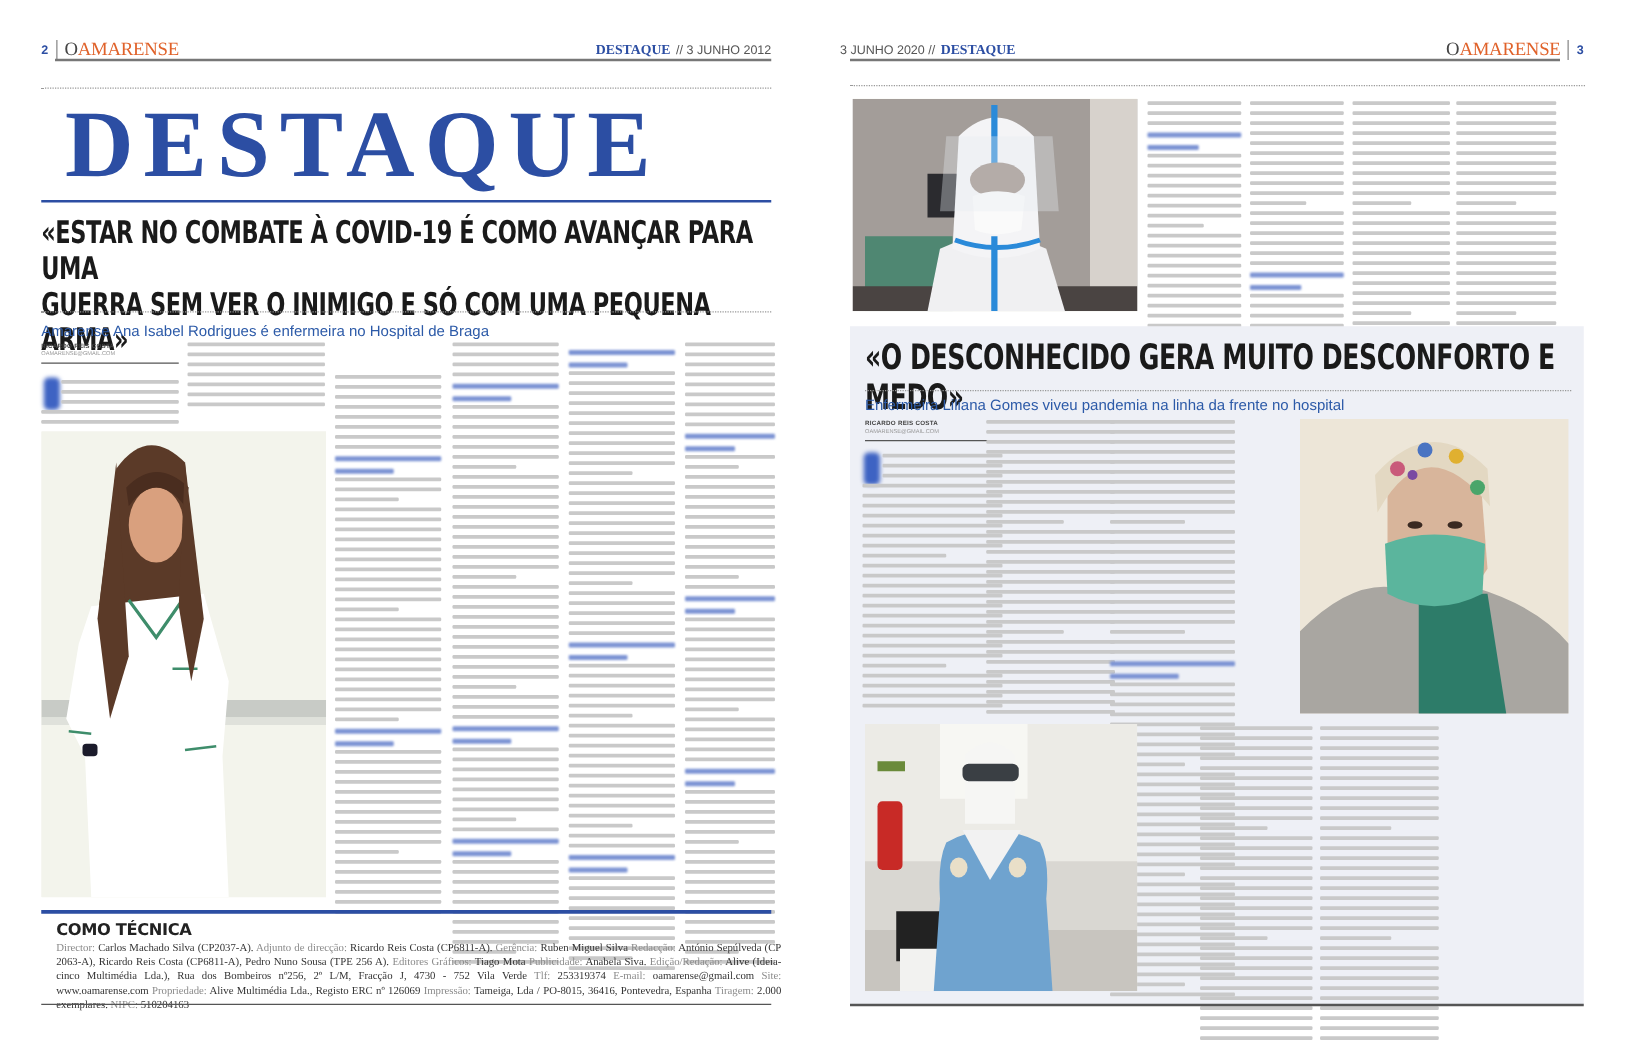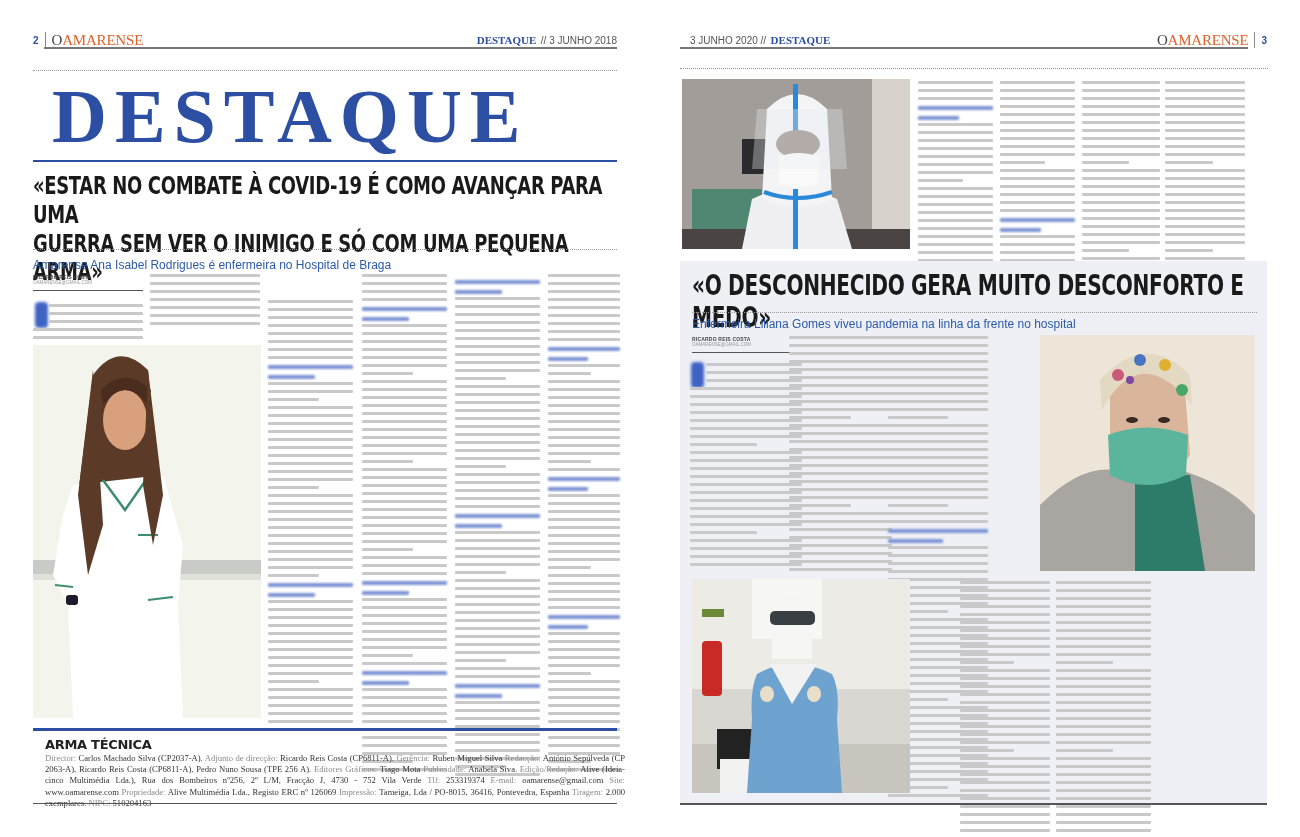--- a/index.html
+++ b/index.html
@@ -56,21 +56,21 @@
 </head>
 <body>
 
 <div class="page page-left">
   <div class="hdr" style="left:33px;">
     <span class="pnum">2</span>
     <span class="vbar"></span>
     <span class="brand"><span class="o">O</span><span class="rest">AMARENSE</span></span>
   </div>
   <div class="hdr" style="right:33px;">
-    <span class="section">DESTAQUE</span>&nbsp;<span class="date">// 3 JUNHO 2018</span>
+    <span class="section">DESTAQUE</span>&nbsp;<span class="date">// 3 JUNHO 2012</span>
   </div>
   <div class="hdr-rule" style="left:44px; width:573px;"></div>
   <div class="dot-rule" style="left:33px; width:584px; top:70px;"></div>
 
   <div class="big-title">DESTAQUE</div>
   <div class="blue-rule" style="left:33px; width:584px; top:160px;"></div>
 
   <div class="headline" style="left:33px; top:172px; font-size:25px; transform: scaleX(0.72); width:820px;">
     <div>«ESTAR NO COMBATE À COVID-19 É COMO AVANÇAR PARA UMA</div>
     <div>GUERRA SEM VER O INIMIGO E SÓ COM UMA PEQUENA ARMA»</div>
@@ -365,27 +365,27 @@
       <div class="tl"></div>
       <div class="tl"></div>
       <div class="tl"></div>
       <div class="tl"></div>
       <div class="tl"></div>
       <div class="tl short"></div>
       <div class="tl"></div>
     </div>
 
   <div class="blue-rule" style="left:33px; width:584px; top:728px; height:3px;"></div>
-  <div class="ficha-title">ARMA TÉCNICA</div>
+  <div class="ficha-title">COMO TÉCNICA</div>
   <div class="ficha-text" id="ficha"><span class="lbl">Director: </span><span>Carlos Machado Silva (CP2037-A). </span><span class="lbl">Adjunto de direcção: </span><span>Ricardo Reis Costa (CP6811-A). </span><span class="lbl">Gerência: </span><span>Ruben Miguel Silva </span><span class="lbl">Redacção: </span><span>António Sepúlveda (CP 2063-A), Ricardo Reis Costa (CP6811-A), Pedro Nuno Sousa (TPE 256 A). </span><span class="lbl">Editores Gráficos: </span><span>Tiago Mota </span><span class="lbl">Publicidade: </span><span>Anabela Siva. </span><span class="lbl">Edição/Redação: </span><span>Alive (Ideia-cinco Multimédia Lda.), Rua dos Bombeiros nº256, 2º L/M, Fracção J, 4730 - 752 Vila Verde </span><span class="lbl">Tlf: </span><span>253319374 </span><span class="lbl">E-mail: </span><span>oamarense@gmail.com </span><span class="lbl">Site: </span><span>www.oamarense.com </span><span class="lbl">Propriedade: </span><span>Alive Multimédia Lda., Registo ERC nº 126069 </span><span class="lbl">Impressão: </span><span>Tameiga, Lda / PO-8015, 36416, Pontevedra, Espanha </span><span class="lbl">Tiragem: </span><span>2.000 exemplares. </span><span class="lbl">NIPC: </span><span>510204163 </span></div>
   <div class="bottom-rule" style="left:33px; width:584px; top:803px;"></div>
 </div>
 
 <div class="page page-right">
-  <div class="hdr" style="left:40px;">
+  <div class="hdr" style="left:22px;">
     <span class="date">3 JUNHO 2020 //</span>&nbsp;<span class="section">DESTAQUE</span>
   </div>
   <div class="hdr" style="right:33px;">
     <span class="brand"><span class="o">O</span><span class="rest">AMARENSE</span></span>
     <span class="vbar"></span>
     <span class="pnum">3</span>
   </div>
   <div class="hdr-rule" style="left:30px; width:568px;"></div>
   <div class="dot-rule" style="left:30px; width:588px; top:68px;"></div>
 </div>

